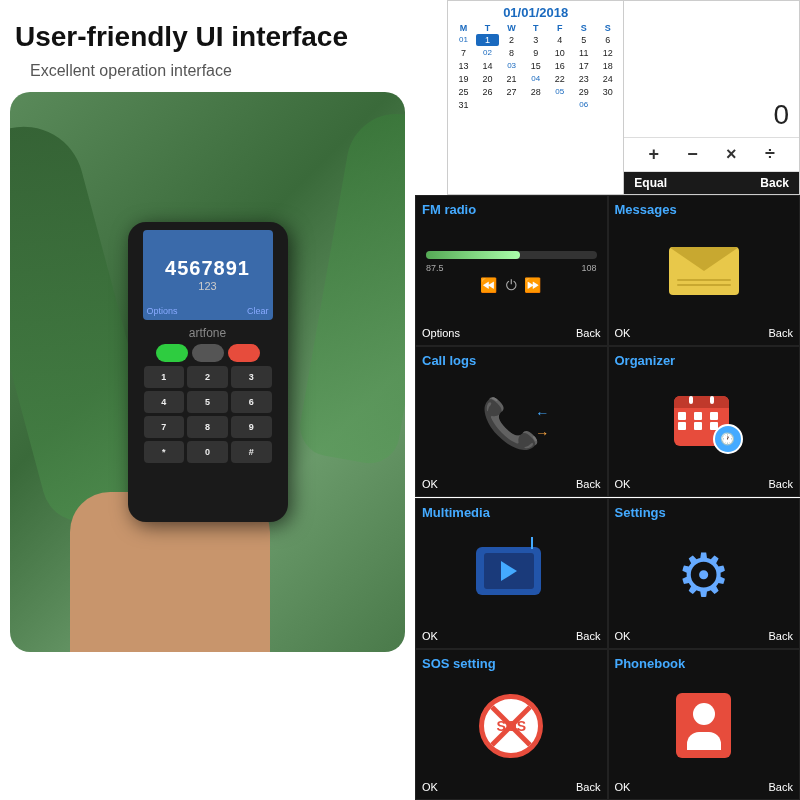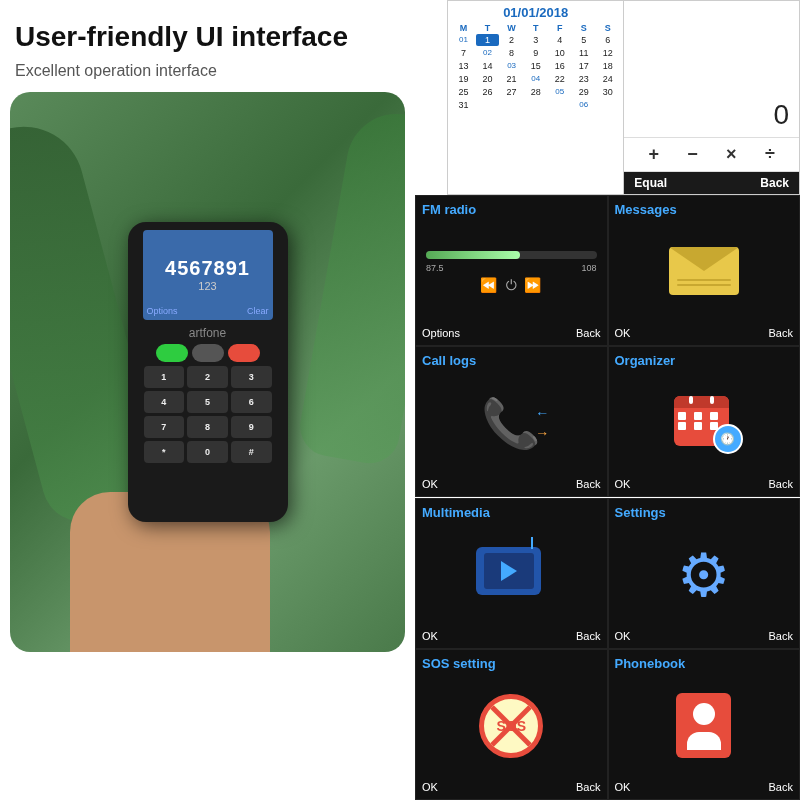--- a/index.html
+++ b/index.html
@@ -27,21 +27,21 @@
       font-weight: bold;
       color: #111;
       line-height: 1.2;
       margin-bottom: 8px;
       margin-left: 5px;
     }
     .subtitle {
       font-size: 16px;
       color: #555;
       margin-bottom: 12px;
-      margin-left: 5px;
+      margin-left: 20px;
     }
     .phone-image-area {
       width: 395px;
       height: 560px;
       background: linear-gradient(135deg, #5a8a5a 0%, #3a6a3a 40%, #6a9a6a 70%, #4a7a4a 100%);
       border-radius: 20px;
       display: flex;
       align-items: center;
       justify-content: center;
       position: relative;
@@ -724,21 +724,21 @@
         </div>
         <div class="app-bottom">
           <span class="app-btn">OK</span>
           <span class="app-btn">Back</span>
         </div>
       </div>
       <div class="app-screen">
         <div class="app-title">SOS setting</div>
         <div class="app-icon-area">
       <div style="position:relative;width:72px;height:72px;display:flex;align-items:center;justify-content:center;">
-        <div style="width:64px;height:64px;border-radius:50%;background:#fef9c3;border:5px solid #e74c3c;display:flex;align-items:center;justify-content:center;overflow:hidden;position:relative;">
+        <div style="width:64px;height:64px;border-radius:50%;background:#ffffff;border:5px solid #e74c3c;display:flex;align-items:center;justify-content:center;overflow:hidden;position:relative;">
           <div style="position:absolute;width:90px;height:5px;background:#e74c3c;top:50%;left:50%;transform:translate(-50%,-50%) rotate(45deg);"></div>
           <div style="position:absolute;width:5px;height:90px;background:#e74c3c;top:50%;left:50%;transform:translate(-50%,-50%) rotate(45deg);"></div>
           <span style="font-size:14px;font-weight:900;color:#e74c3c;z-index:2;">SOS</span>
         </div>
       </div>
         </div>
         <div class="app-bottom">
           <span class="app-btn">OK</span>
           <span class="app-btn">Back</span>
         </div>

